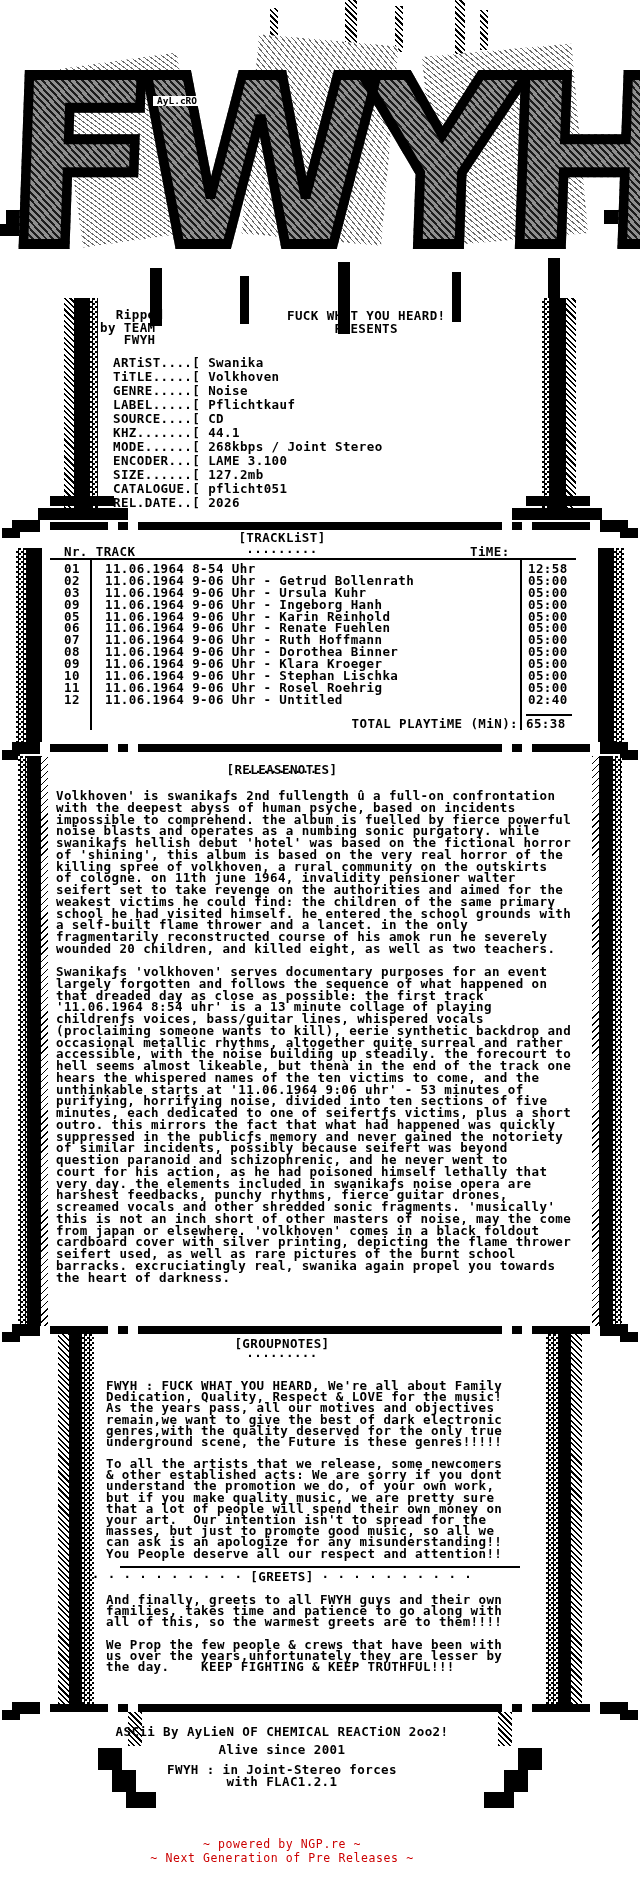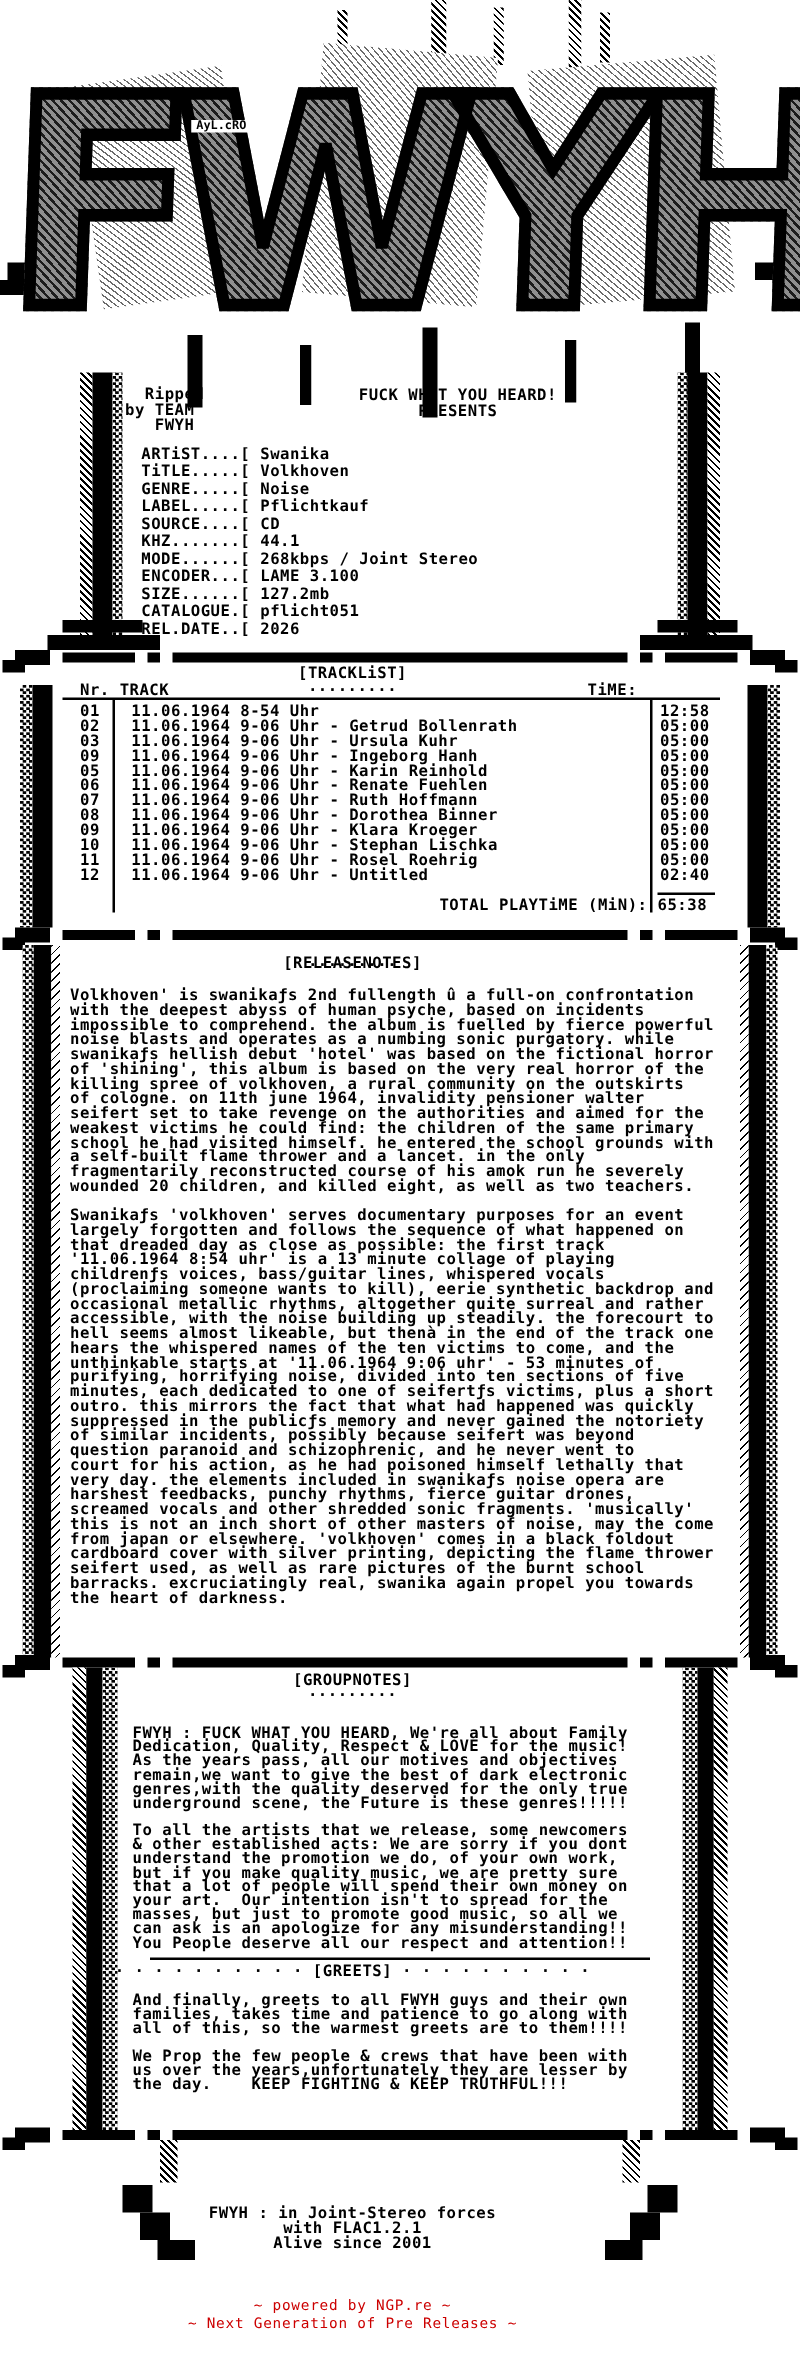--- a/index.html
+++ b/index.html
@@ -334,20 +334,21 @@
 
   <div class="abs hB" style="left:128px;top:1712px;width:14px;height:34px;"></div>
   <div class="abs black" style="left:98px;top:1748px;width:24px;height:22px;"></div>
   <div class="abs black" style="left:112px;top:1770px;width:24px;height:22px;"></div>
   <div class="abs black" style="left:126px;top:1792px;width:30px;height:16px;"></div>
   <div class="abs hB" style="left:498px;top:1712px;width:14px;height:34px;"></div>
   <div class="abs black" style="left:518px;top:1748px;width:24px;height:22px;"></div>
   <div class="abs black" style="left:504px;top:1770px;width:24px;height:22px;"></div>
   <div class="abs black" style="left:484px;top:1792px;width:30px;height:16px;"></div>
 
+  <div class="hdr" style="top:1726px;">ASCii By AyLieN OF CHEMICAL REACTiON 2oo2!</div>
   <div class="hdr" style="top:1764px;">FWYH : in Joint-Stereo forces</div>
   <div class="hdr" style="top:1776px;">with FLAC1.2.1</div>
-  <div class="hdr" style="top:1788px;text-align:center;">Alive since 2001</div>
+  <div class="hdr" style="top:1744px;text-align:center;">Alive since 2001</div>
 
   <div class="hdr red" style="top:1852px;">~ Next Generation of Pre Releases ~</div>
   <div class="hdr red" style="top:1838px;">~ powered by NGP.re ~</div>
 
 </div>
 
 </body></html>

